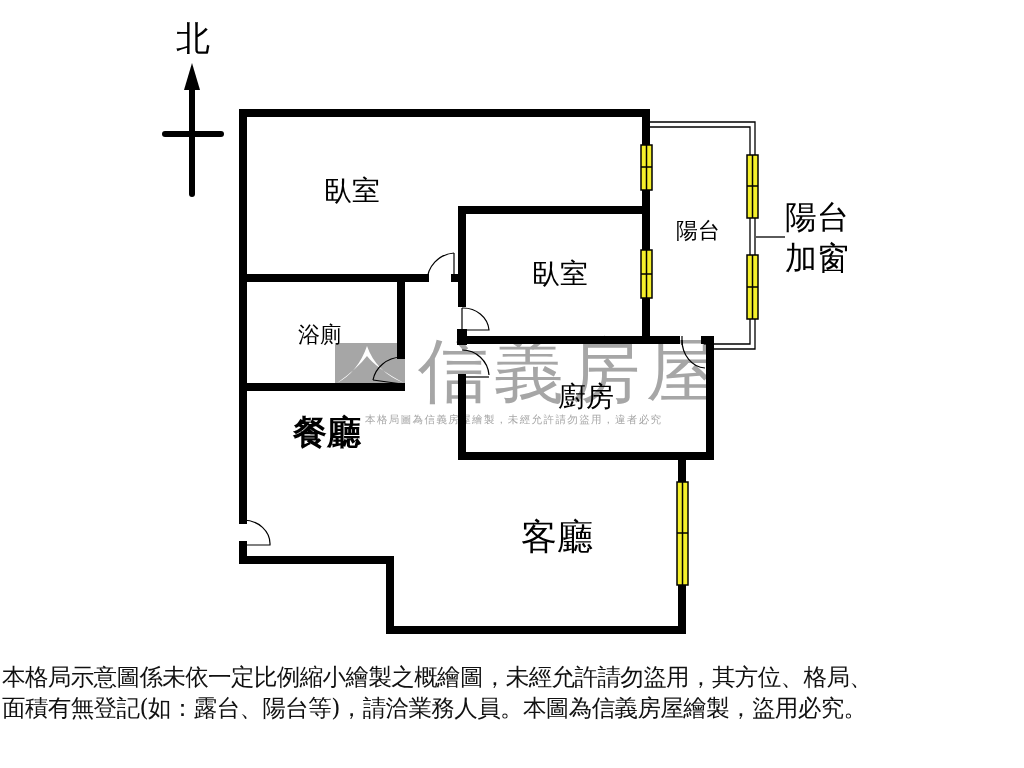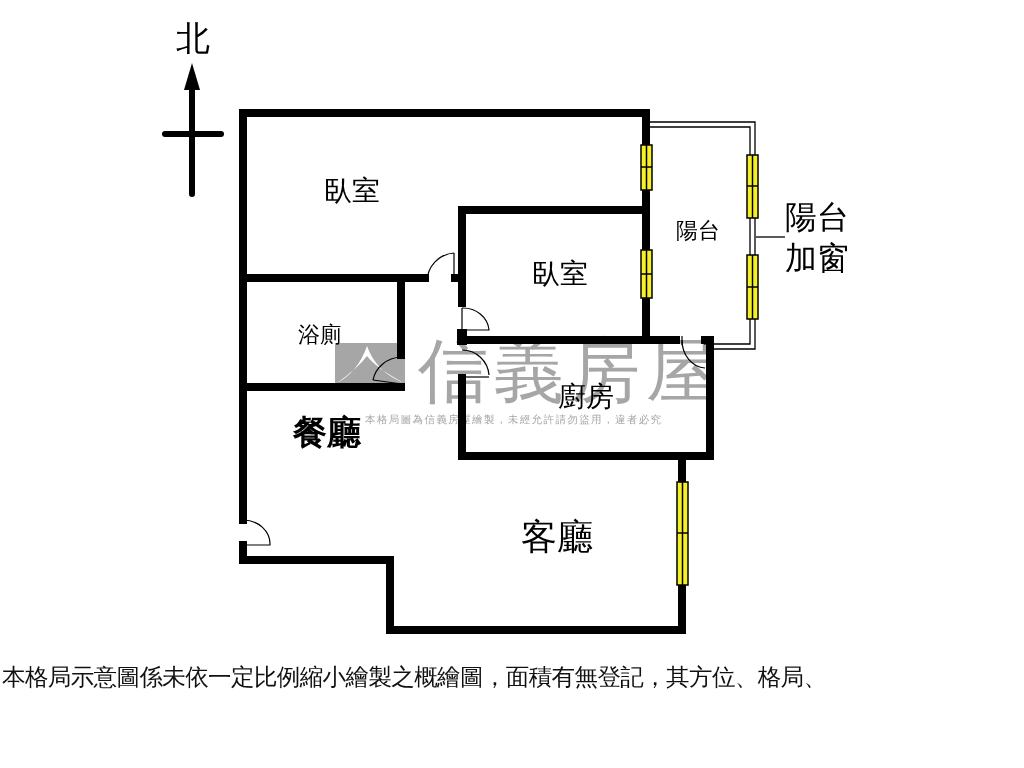--- a/index.html
+++ b/index.html
@@ -128,14 +128,15 @@
   <text x="320" y="342" font-size="22" text-anchor="middle" class="room-label">浴廁</text>
   <text x="586" y="406" font-size="28" text-anchor="middle" class="room-label">廚房</text>
   <text x="327" y="444" font-size="34" text-anchor="middle" class="room-label" font-weight="bold">餐廳</text>
   <text x="557" y="549" font-size="36" text-anchor="middle" class="room-label">客廳</text>
 
   <text x="785" y="228" font-size="32" class="room-label">陽台</text>
   <text x="785" y="269" font-size="32" class="room-label">加窗</text>
 </svg>
 
 <div class="disclaimer">
-  <div>本格局示意圖係未依一定比例縮小繪製之概繪圖，面積有無登記，其方位、格局、</div>
+  <div>本格局示意圖係未依一定比例縮小繪製之概繪圖，未經允許請勿盜用，其方位、格局、</div>
+  <div>面積有無登記(如：露台、陽台等)，請洽業務人員。本圖為信義房屋繪製，盜用必究。</div>
 </div>
 
 </body></html>

